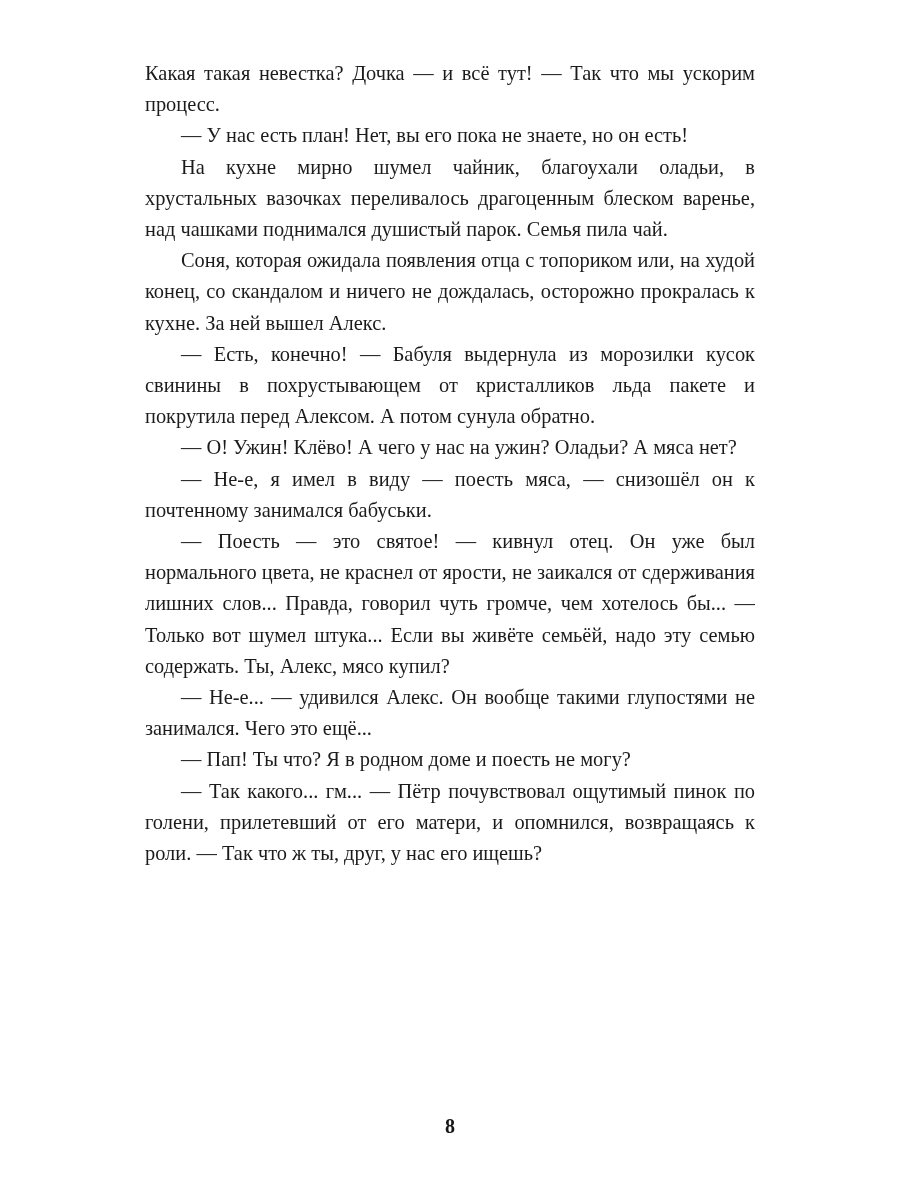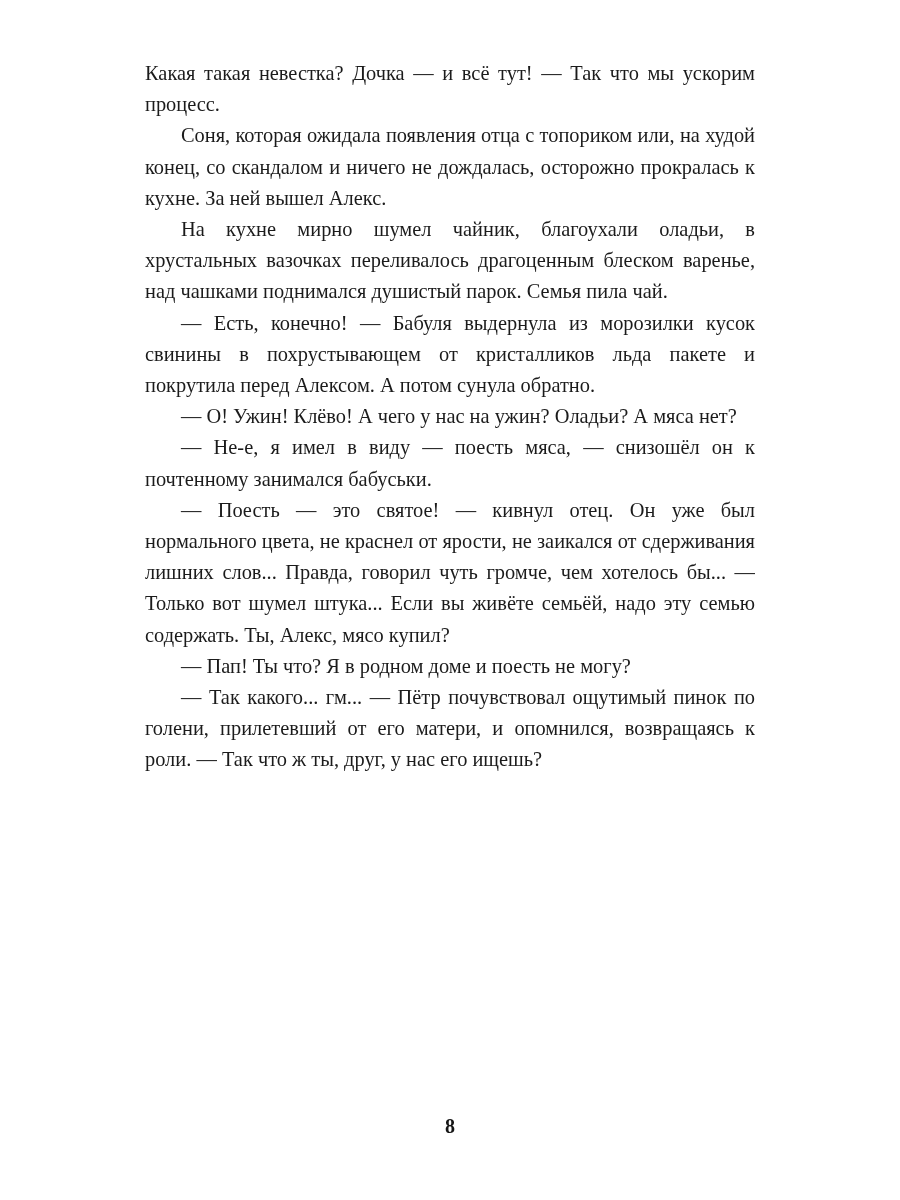--- a/index.html
+++ b/index.html
@@ -48,23 +48,25 @@
     color: #161616;
     font-family: "Liberation Serif", "DejaVu Serif", serif;
   }
 </style>
 </head>
 <body>
 
 <div class="page">
   <div class="text-body">
     <p class="para no-indent">Какая такая невестка? Дочка — и всё тут! — Так что мы ускорим процесс.</p>
+    <p class="para">— У нас есть план! Нет, вы его пока не знаете, но он есть!</p>
+    <p class="para">На кухне мирно шумел чайник, благоухали оладьи, в хрустальных вазочках переливалось драгоценным блеском варенье, над чашками поднимался душистый парок. Семья пила чай.</p>
     <p class="para">Соня, которая ожидала появления отца с топориком или, на худой конец, со скандалом и ничего не дожда­лась, осторожно прокралась к кухне. За ней вышел Алекс.</p>
-    <p class="para">На кухне мирно шумел чайник, благоухали оладьи, в хрустальных вазочках переливалось драгоценным блеском варенье, над чашками поднимался душистый парок. Семья пила чай.</p>
     <p class="para">— Есть, конечно! — Бабуля выдернула из морозилки кусок свинины в похрустывающем от кристалликов льда пакете и покрутила перед Алексом. А потом сунула обратно.</p>
     <p class="para">— О! Ужин! Клёво! А чего у нас на ужин? Оладьи? А мяса нет?</p>
     <p class="para">— Не-е, я имел в виду — поесть мяса, — снизошёл он к почтенному занимался бабуськи.</p>
     <p class="para">— Поесть — это святое! — кивнул отец. Он уже был нормального цвета, не краснел от ярости, не заикался от сдерживания лишних слов... Правда, говорил чуть громче, чем хотелось бы... — Только вот шумел штука... Если вы живёте семьёй, надо эту семью содержать. Ты, Алекс, мясо купил?</p>
+    <p class="para">— Не-е... — удивился Алекс. Он вообще такими глупо­стями не занимался. Чего это ещё...</p>
     <p class="para">— Пап! Ты что? Я в родном доме и поесть не могу?</p>
     <p class="para">— Так какого... гм... — Пётр почувствовал ощутимый пинок по голени, прилетевший от его матери, и опо­мнился, возвращаясь к роли. — Так что ж ты, друг, у нас его ищешь?</p>
   </div>
   <div class="page-number">8</div>
 </div>
 
 </body></html>

